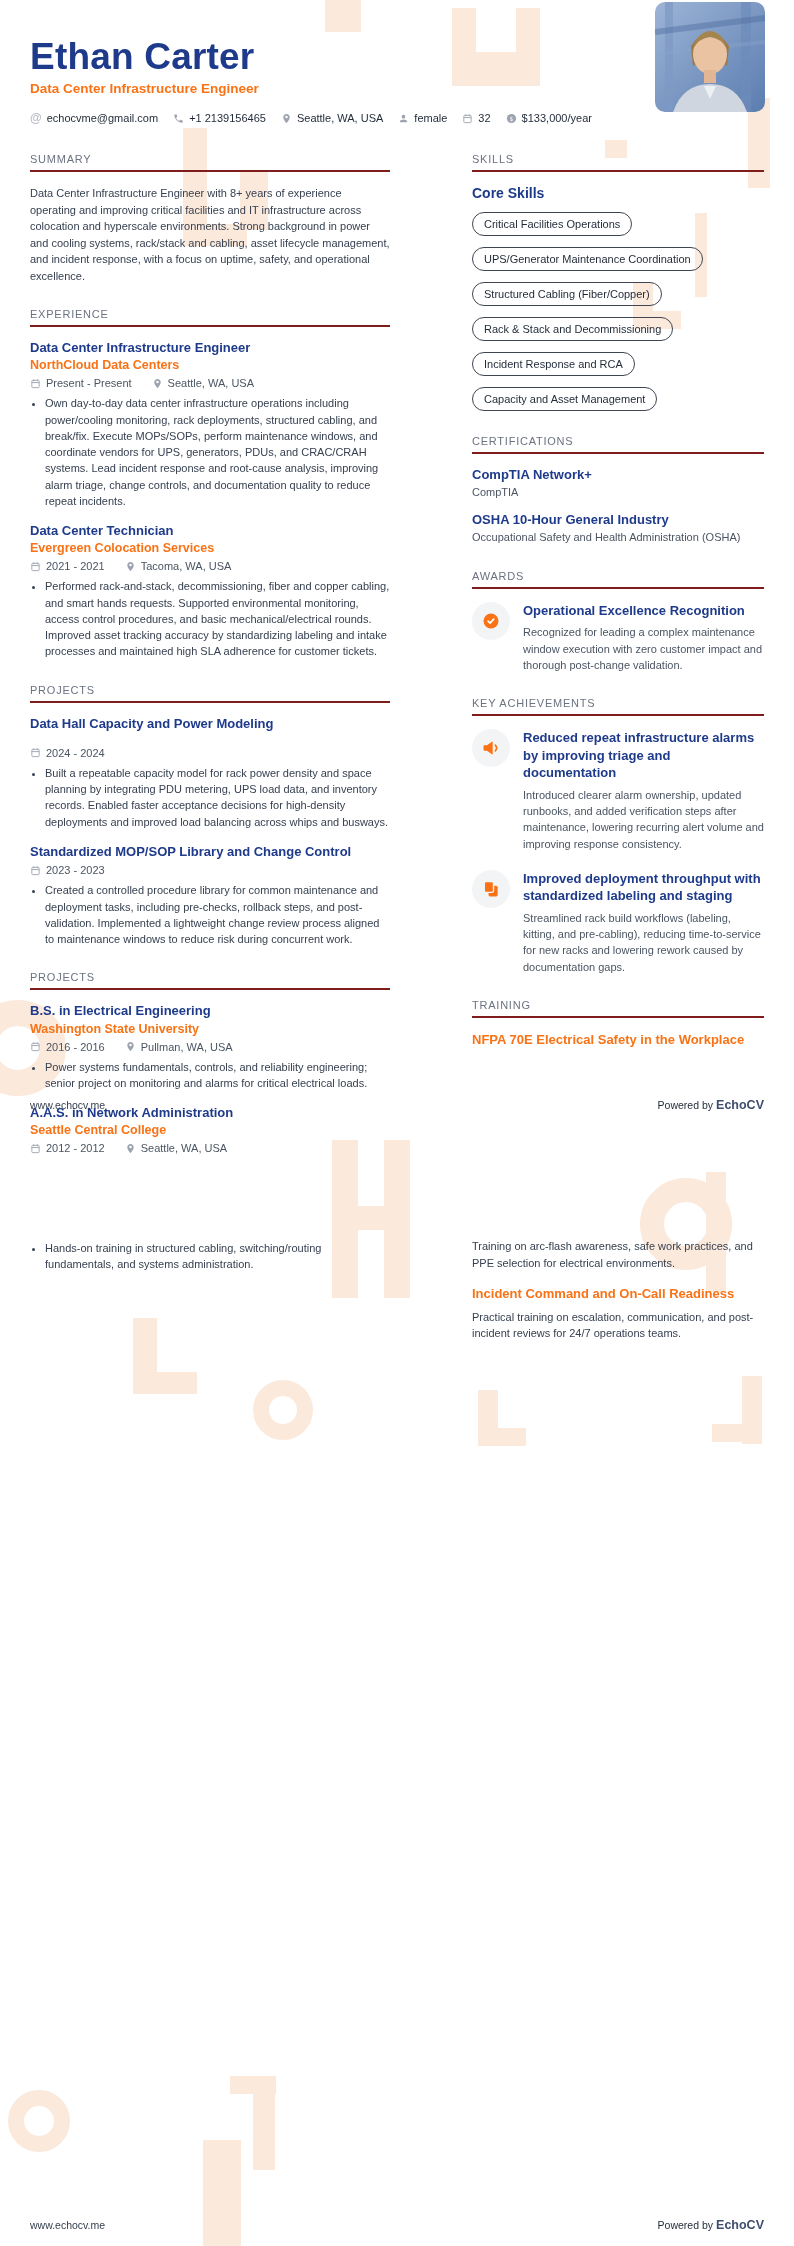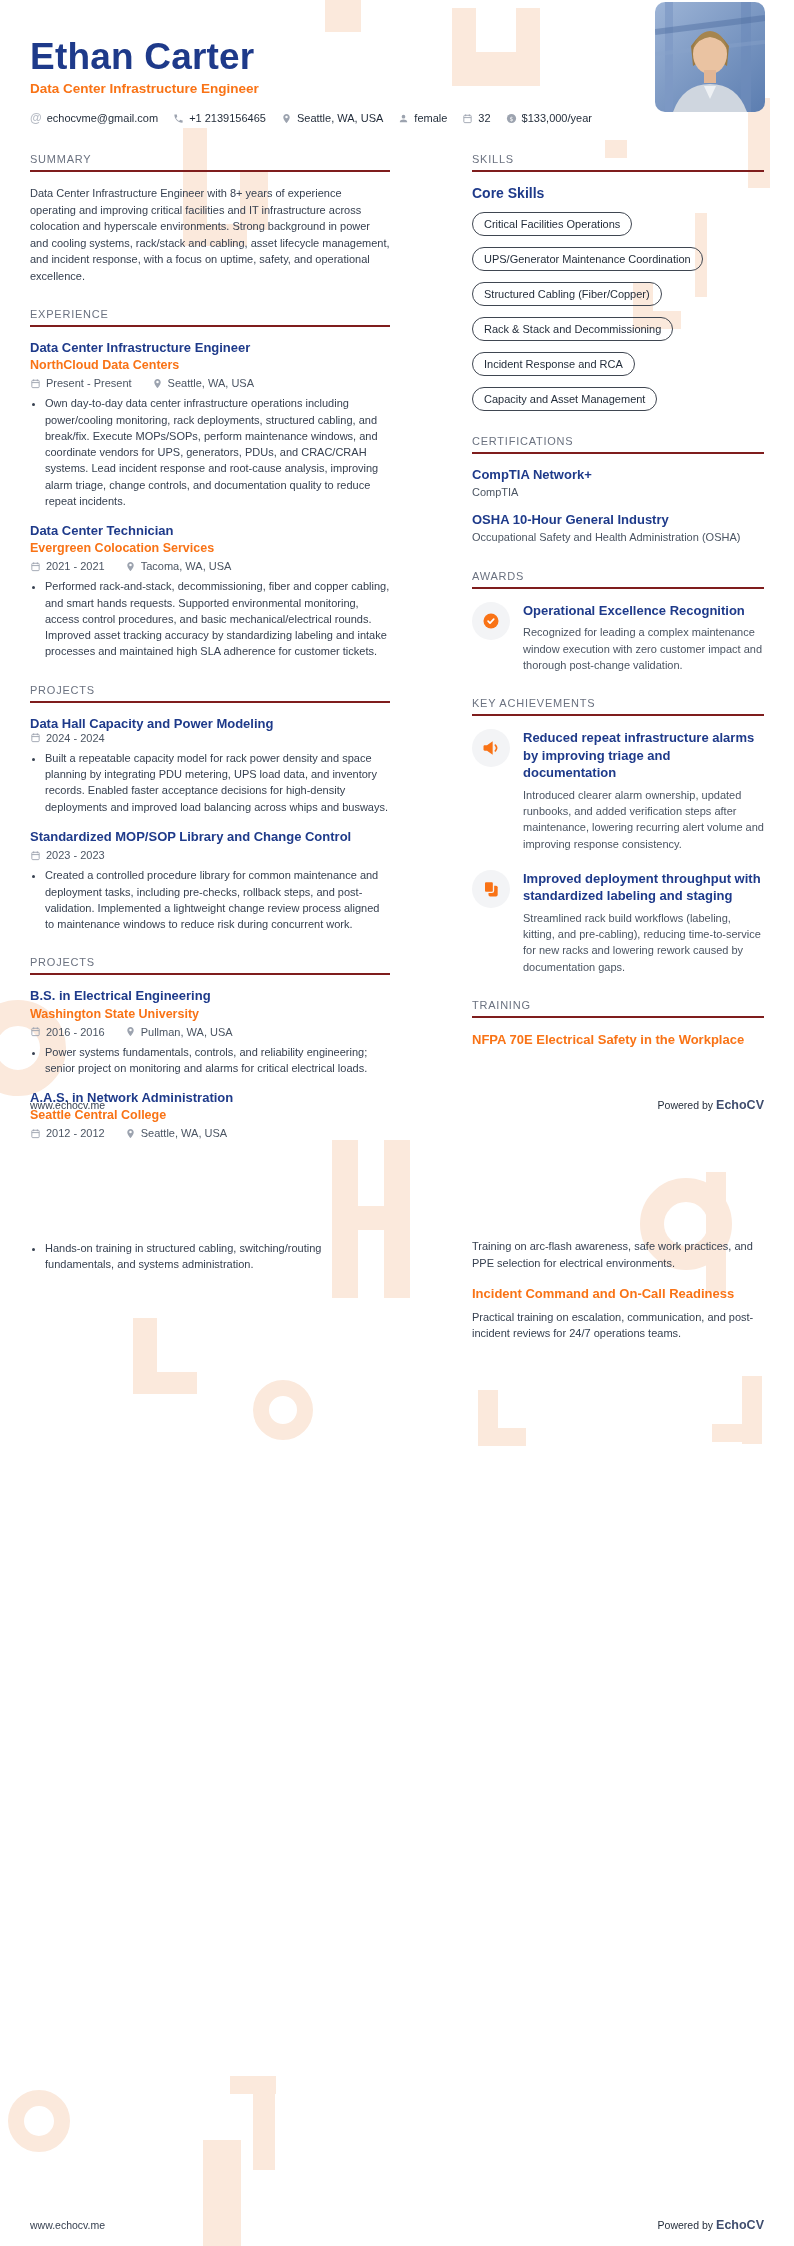--- a/index.html
+++ b/index.html
@@ -253,21 +253,21 @@
             <li>Performed rack-and-stack, decommissioning, fiber and copper cabling, and smart hands requests. Supported environmental monitoring, access control procedures, and basic mechanical/electrical rounds. Improved asset tracking accuracy by standardizing labeling and intake processes and maintained high SLA adherence for customer tickets.</li>
           </ul>
         </div>
       </div>
 
       <div class="section">
         <div class="sec-h">PROJECTS</div>
 
         <div class="entry">
           <div class="entry-title">Data Hall Capacity and Power Modeling</div>
-          <div class="meta-row" style="margin-top:0">
+          <div class="meta-row" style="margin-top:15px">
             <span class="meta-item">
               <span class="mic">
                   <svg width="11" height="11" viewBox="0 0 24 24" fill="none" stroke="currentColor" stroke-width="2">
                     <rect x="4" y="5" width="16" height="16" rx="2"></rect>
                     <path d="M8 3v4M16 3v4M4 10h16"></path>
                   </svg>
                 </span>
               <span>2024 - 2024</span>
             </span>
           </div>

